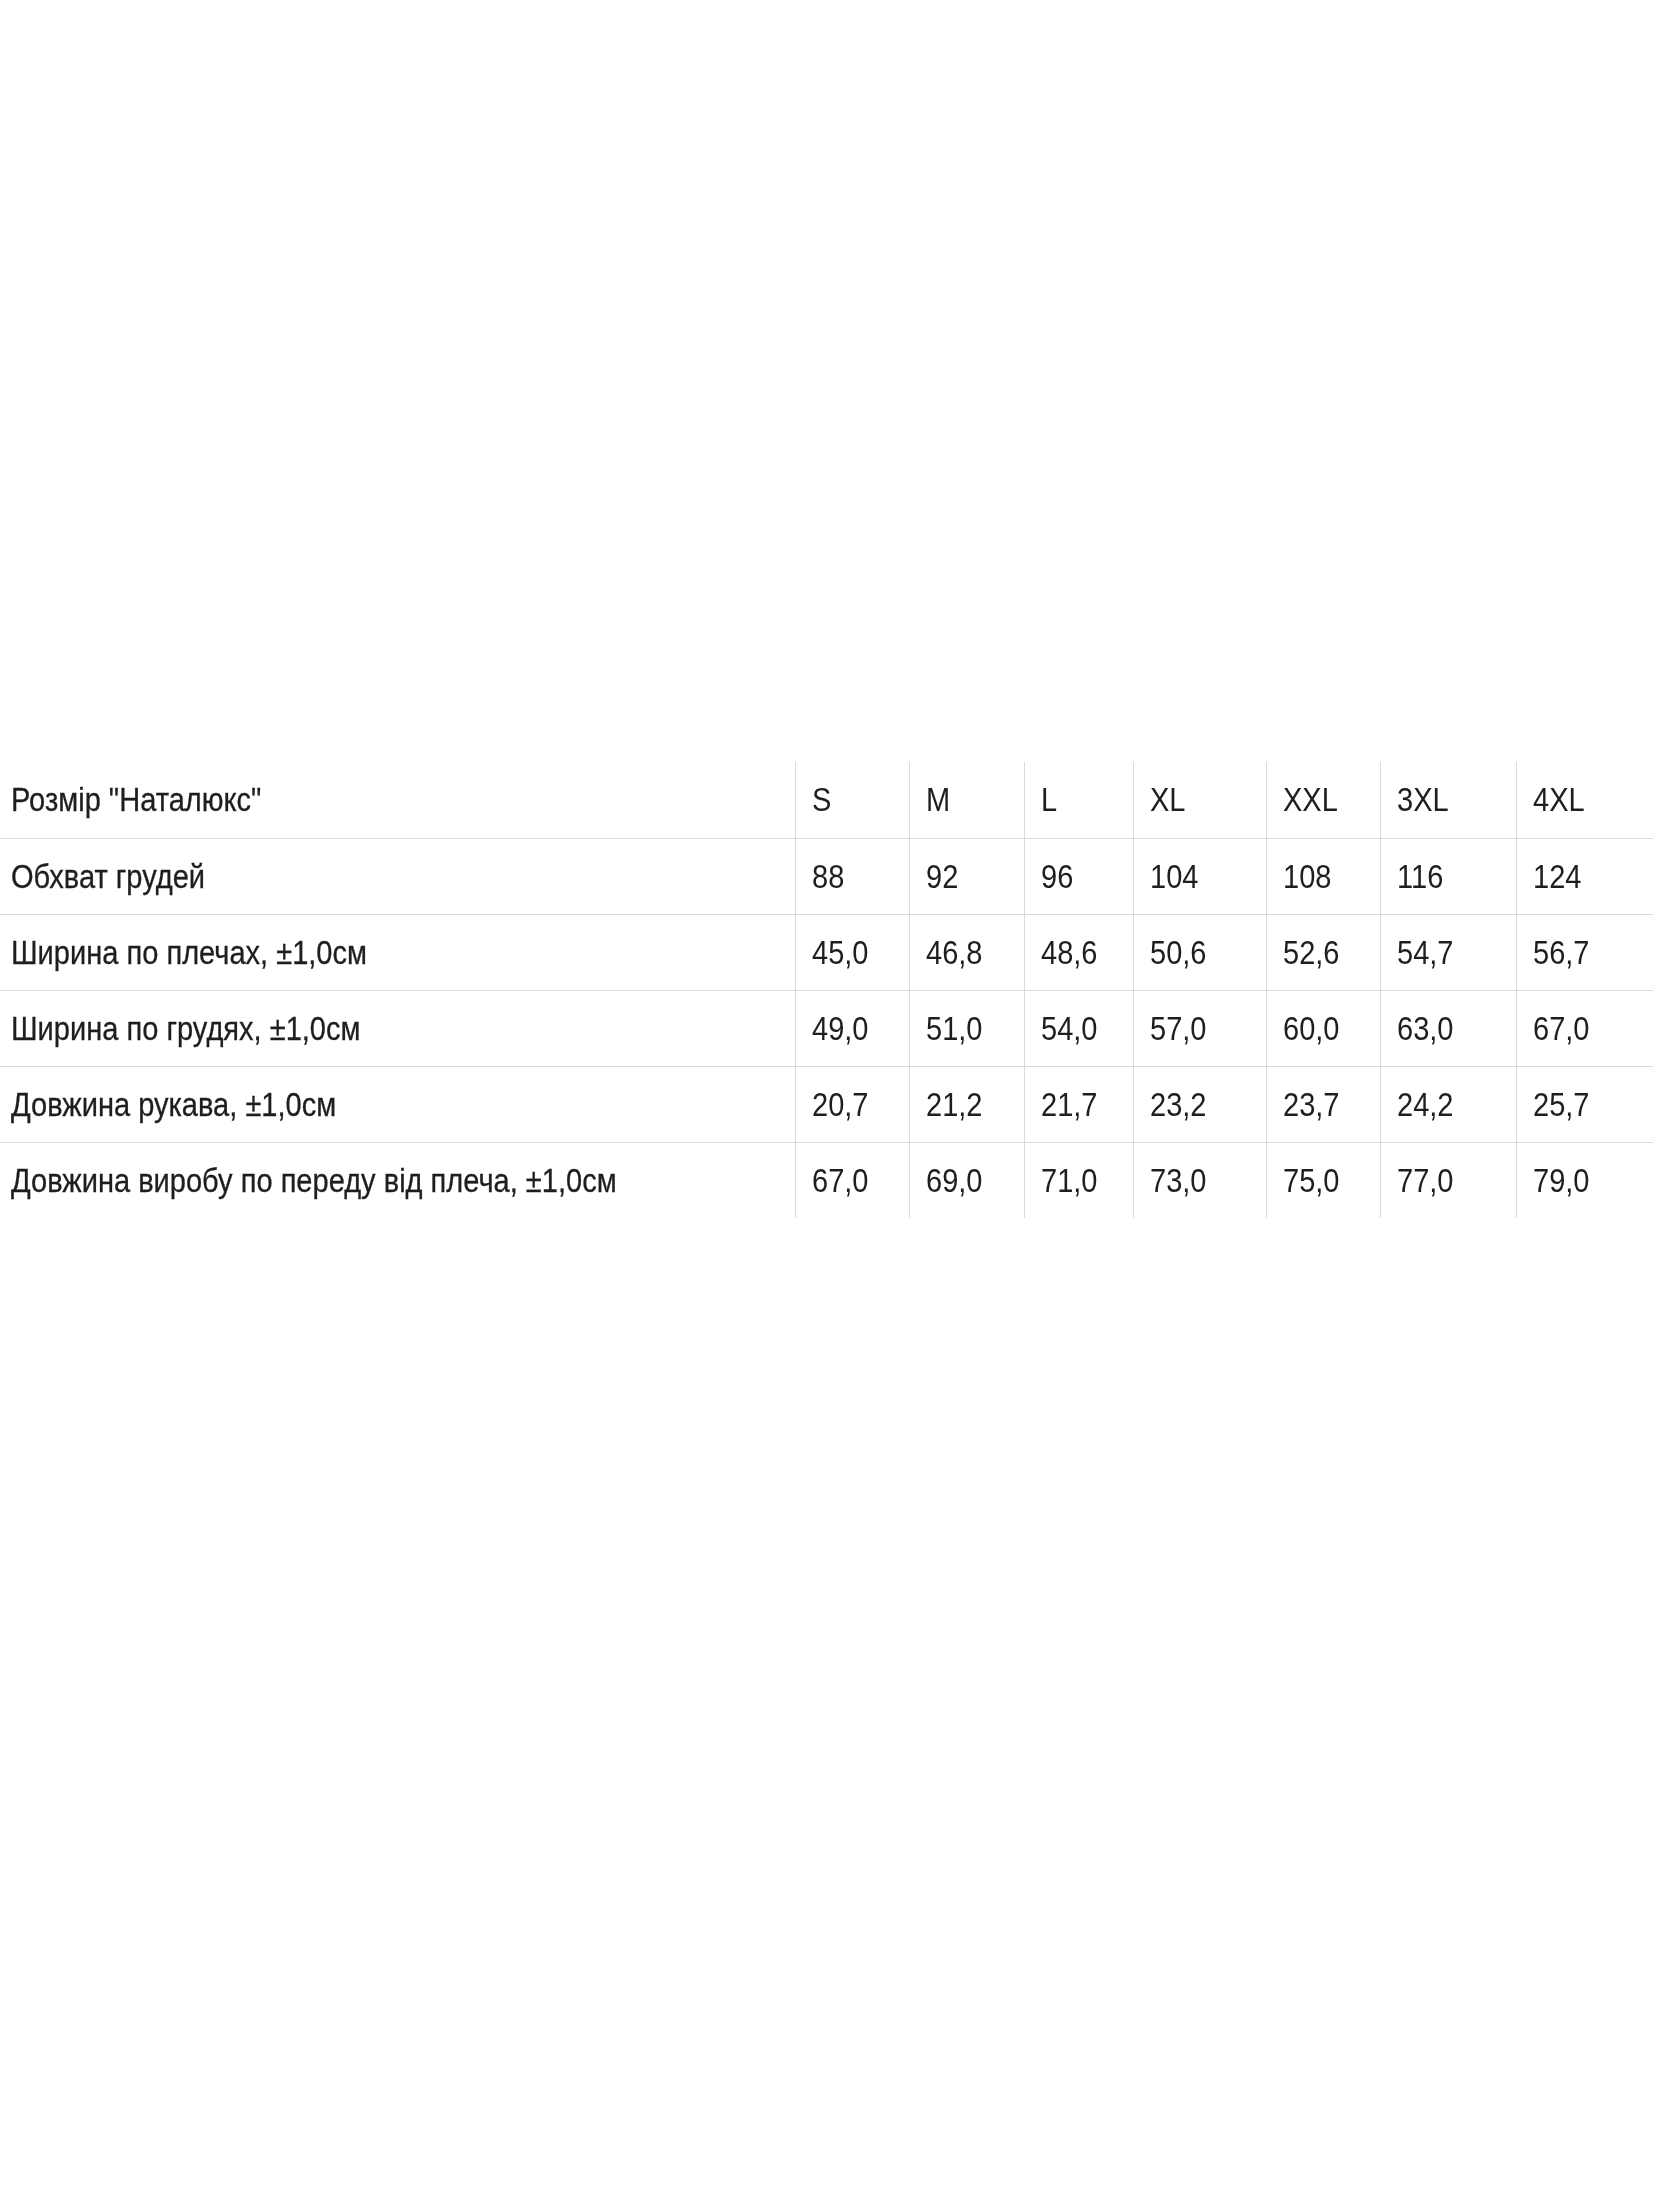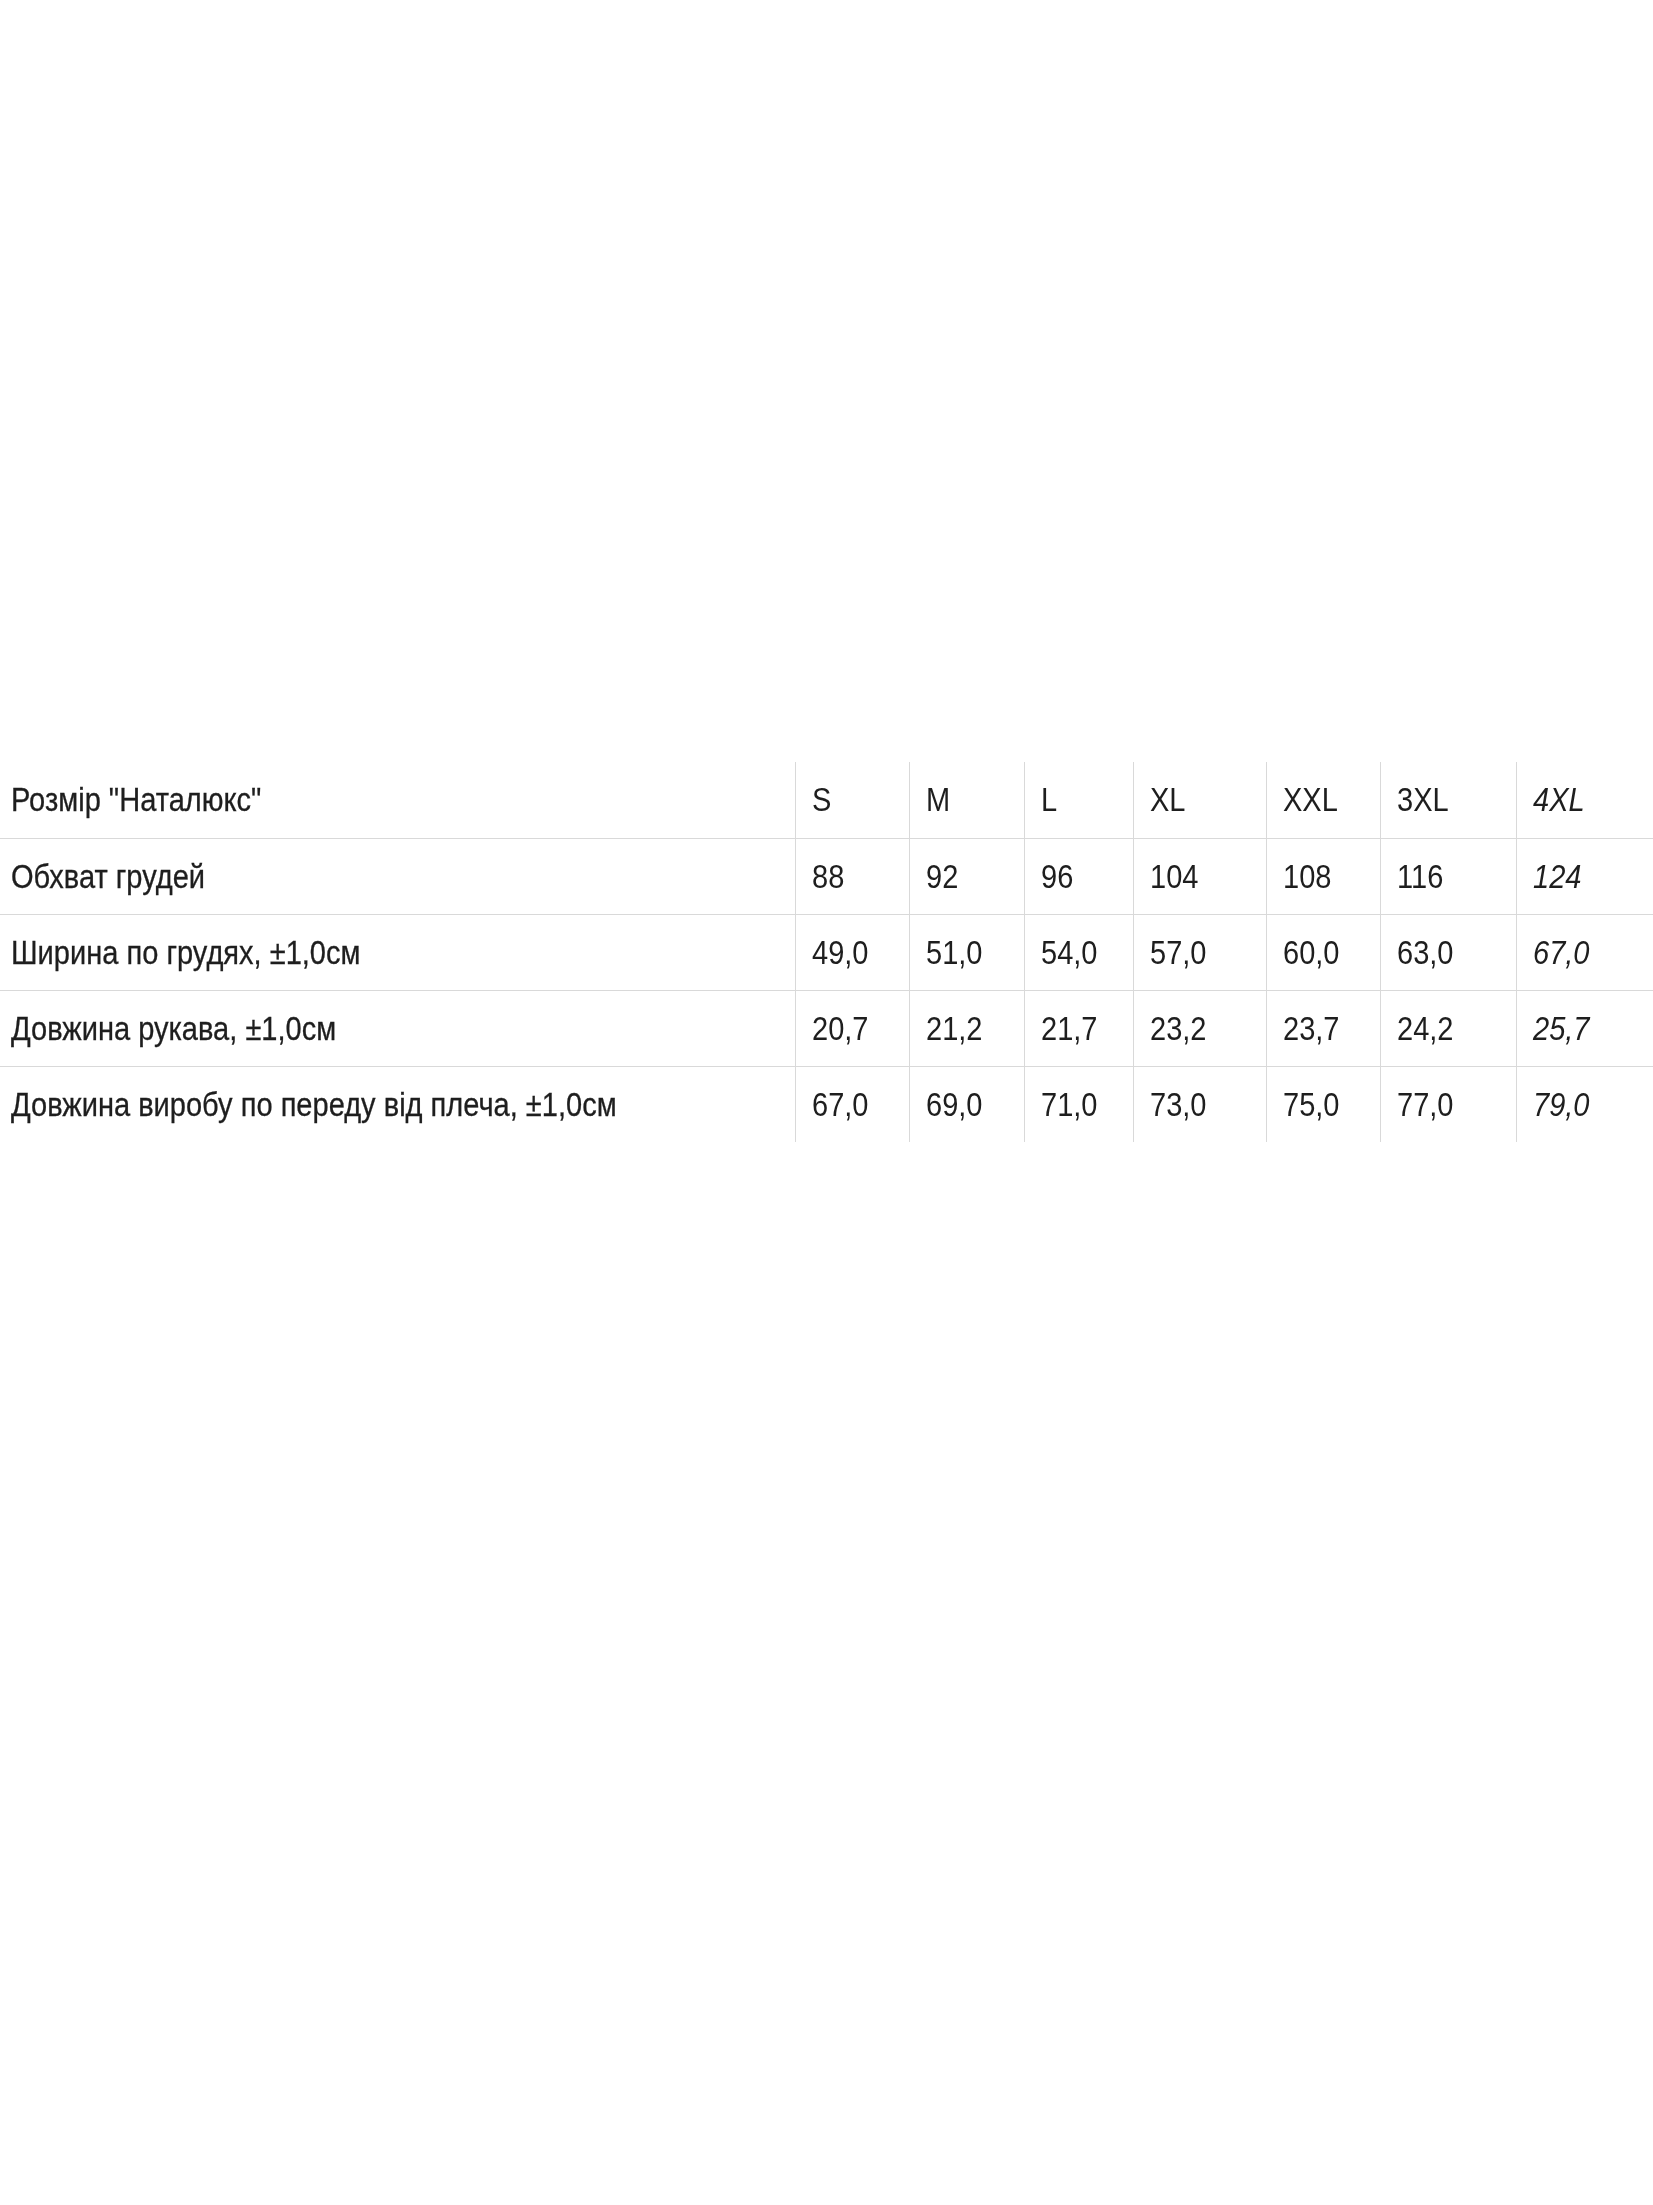--- a/index.html
+++ b/index.html
@@ -40,21 +40,20 @@
   .size-table td.val {
     border-left-width: 1.6px;
     padding-left: 16.3px;
   }
   .size-table tr + tr td {
     border-top-width: 1.6px;
   }
   .size-table td.val:last-child {
     border-right-width: 1.6px;
     border-right-color: var(--edge-line-color);
-    font-style: italic;
   }
   .size-table td.lab {
     padding-left: 11.4px;
   }
   .ct {
     display: inline-block;
     transform: scaleX(0.88);
     transform-origin: 0 50%;
     white-space: nowrap;
     font-size: 33px;
@@ -96,20 +95,30 @@
           <td class="lab"><span class="ct">Обхват грудей</span></td>
           <td class="val"><span class="ct">88</span></td>
           <td class="val"><span class="ct">92</span></td>
           <td class="val"><span class="ct">96</span></td>
           <td class="val"><span class="ct">104</span></td>
           <td class="val"><span class="ct">108</span></td>
           <td class="val"><span class="ct">116</span></td>
           <td class="val"><span class="ct">124</span></td>
         </tr>
         <tr>
+          <td class="lab"><span class="ct">Ширина по плечах, ±1,0см</span></td>
+          <td class="val"><span class="ct">45,0</span></td>
+          <td class="val"><span class="ct">46,8</span></td>
+          <td class="val"><span class="ct">48,6</span></td>
+          <td class="val"><span class="ct">50,6</span></td>
+          <td class="val"><span class="ct">52,6</span></td>
+          <td class="val"><span class="ct">54,7</span></td>
+          <td class="val"><span class="ct">56,7</span></td>
+        </tr>
+        <tr>
           <td class="lab"><span class="ct">Ширина по грудях, ±1,0см</span></td>
           <td class="val"><span class="ct">49,0</span></td>
           <td class="val"><span class="ct">51,0</span></td>
           <td class="val"><span class="ct">54,0</span></td>
           <td class="val"><span class="ct">57,0</span></td>
           <td class="val"><span class="ct">60,0</span></td>
           <td class="val"><span class="ct">63,0</span></td>
           <td class="val"><span class="ct">67,0</span></td>
         </tr>
         <tr>

